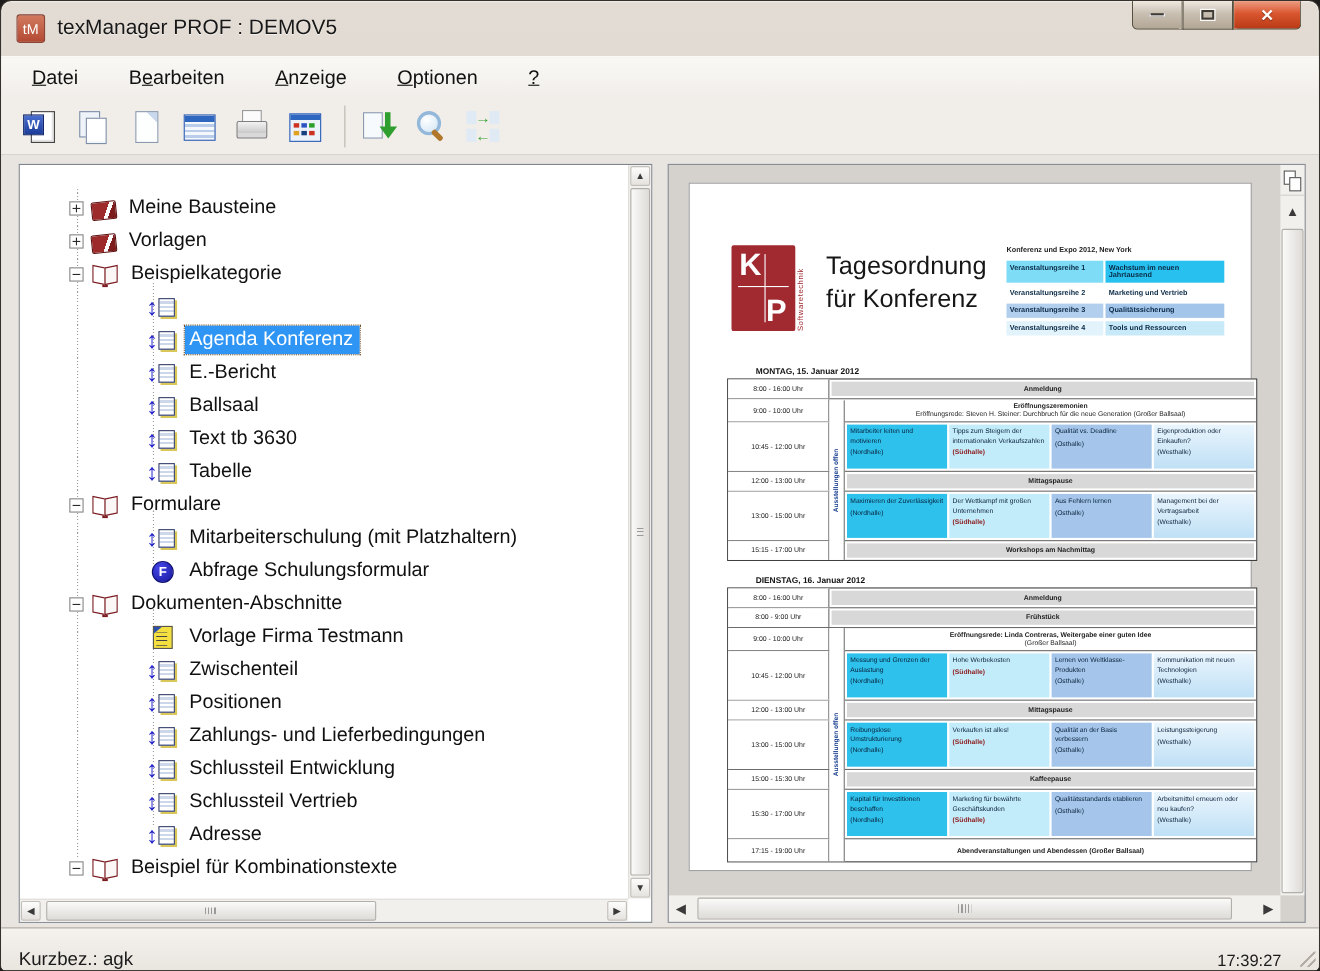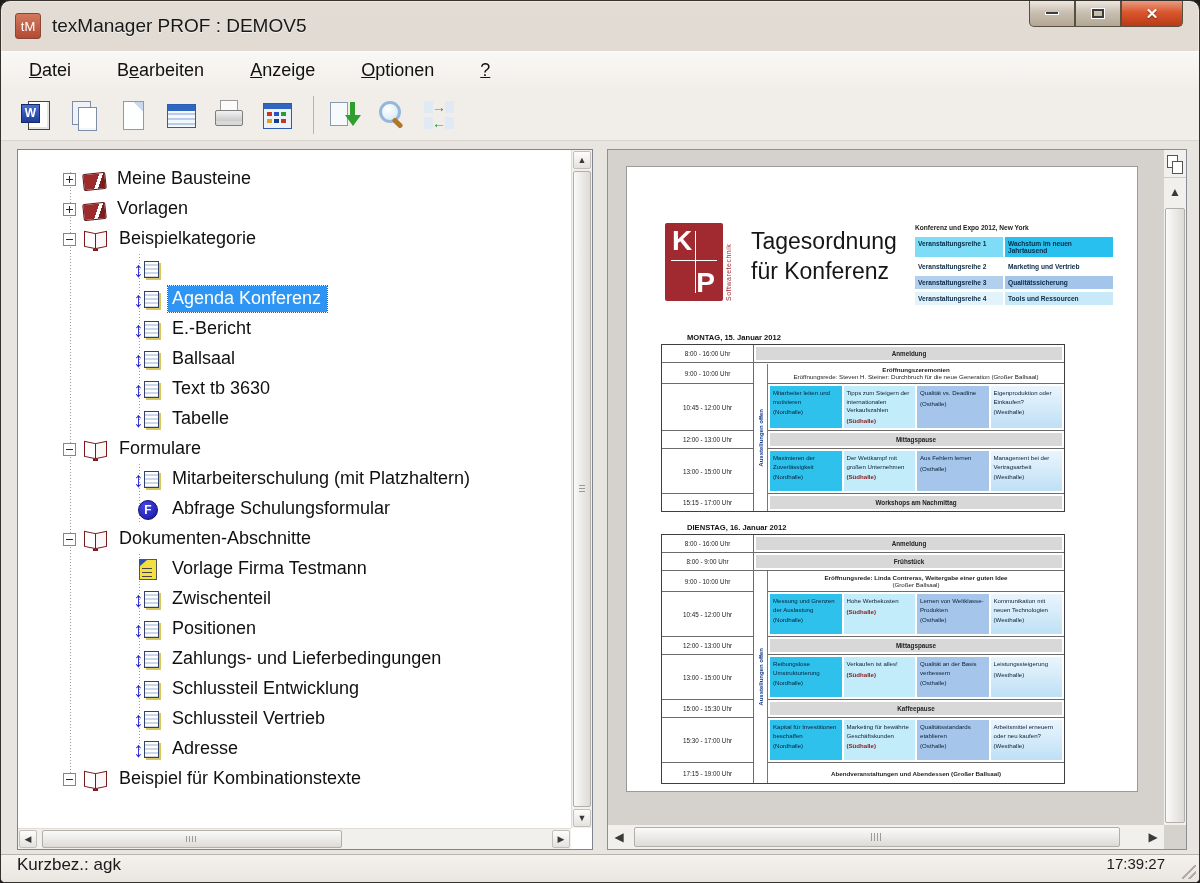--- a/index.html
+++ b/index.html
@@ -66,21 +66,21 @@
     linear-gradient(#dfeaf5,#dfeaf5) 23px 19px/9px 12px no-repeat}
   .tb-sync::before{content:"→\A←";white-space:pre;position:absolute;left:10px;top:1px;line-height:16px;font-size:14px;
     font-weight:bold;color:#2e9e2e}
 
   
   .main{flex:1;background:#e8e5e0;display:flex;gap:14px;padding:8px 12px 4px 16px;min-height:0}
   .tree-panel{width:576px;flex:none;background:#fff;border:1px solid #7f858d;position:relative;overflow:hidden}
   .preview-panel{flex:1;background:#d5d2cd;border:1px solid #8a8f97;position:relative;overflow:hidden}
 
   
-  .tree-view{position:absolute;left:0;top:0;right:21px;bottom:21px;overflow:hidden;padding-top:14px}
+  .tree-view{position:absolute;left:0;top:0;right:21px;bottom:21px;overflow:hidden;padding-top:24px}
   .guide{position:absolute;width:1px;background-image:repeating-linear-gradient(#9a9a9a 0 1px,transparent 1px 3px)}
   .g1{left:52px;top:22px;height:608px}
   .g2a{left:121px;top:104px;height:168px}
   .g2b{left:121px;top:314px;height:58px}
   .g2c{left:121px;top:404px;height:198px}
   .trow{height:30px;display:flex;align-items:center;position:relative;z-index:1}
   .lv1{padding-left:45px}
   .lv2{padding-left:98px}
   .exp{width:13px;height:13px;border:1px solid #868686;background:#fff;margin-right:7px;flex:none;position:relative}
   .exp-plus::before,.exp-minus::before{content:"";position:absolute;left:2px;right:2px;top:5px;height:1px;background:#2a2a2a}
@@ -140,21 +140,21 @@
   .event-line{position:absolute;left:288px;top:57px;font-size:6.6px;font-weight:bold;color:#222}
   .tracks{position:absolute;left:288px;top:70px;width:198px;display:flex;flex-direction:column;gap:3px}
   .track-row{display:flex;gap:2px;font-size:6.6px;font-weight:bold;color:#0a2a46}
   .tlabel{width:88px;padding:3px 2px 3px 3px}
   .ttopic{flex:1;padding:3px 2px 3px 3px}
   .tr-cyan .tlabel{background:#7edcf6}.tr-cyan .ttopic{background:#28c0ee}
   .tr-white .tlabel,.tr-white .ttopic{background:#fff}
   .tr-peri .tlabel{background:#b3cfee}.tr-peri .ttopic{background:#a4c5ea}
   .tr-pale .tlabel{background:#e2f3fc}.tr-pale .ttopic{background:#c8e9f8}
 
-  .day{position:absolute;left:34px;width:404px}
+  .day{position:absolute;left:34px;width:482px}
   .day-1{top:166px}
   .day-2{top:356px}
   .day-head{font-size:7.6px;font-weight:bold;color:#111;margin:0 0 2px 26px}
   .day-table{position:relative;border:1px solid #3f3f3f;background:#fff}
   .strip{position:absolute;left:92px;width:14px;bottom:0;background:#fff;border-right:1px solid #777;z-index:2;
     display:flex;align-items:center;justify-content:center}
   .strip-d1{top:19px}
   .strip-d2{top:36px}
   .strip-txt{writing-mode:vertical-rl;transform:rotate(180deg);font-size:6px;font-weight:bold;color:#123a8c;white-space:nowrap}
   .drow{display:flex;border-bottom:1px solid #6c6c6c}
@@ -171,22 +171,22 @@
   .cells{display:flex;gap:2px;padding:2px}
   .scell{flex:1;padding:3px;font-size:6.1px;line-height:1.4;color:#09203a;min-height:40px;min-width:0}
   .sh{margin-top:2px}
   .hall-red{color:#8b1a1a;font-weight:bold}
   .c-cyan{background:#2ec1ec}
   .c-pale{background:#c3ecfa}
   .c-peri{background:#a5c6ea}
   .c-soft{background:linear-gradient(#eaf5fd,#bfe0f5)}
 
   
-  .statusbar{height:28px;flex:none;background:linear-gradient(#f5f2ee,#e9e5df);border-top:1px solid #b8b3ac;
-    display:flex;align-items:flex-start;padding:0 34px 0 16px;position:relative}
+  .statusbar{height:39px;flex:none;background:linear-gradient(#f5f2ee,#e9e5df);border-top:1px solid #b8b3ac;
+    display:flex;align-items:flex-end;padding:0 34px 0 16px;position:relative}
   .status-left{font-size:17px;color:#1b1b1b}
   .status-time{margin-left:auto;font-size:15px;color:#1b1b1b}
   .resize-grip{position:absolute;right:3px;bottom:3px;width:14px;height:14px;
     background:linear-gradient(135deg,transparent 0 45%,#b3ada5 45% 55%,transparent 55% 70%,#b3ada5 70% 80%,transparent 80%)}
 </style>
 </head>
 <body>
 
 <div class="window">
 

